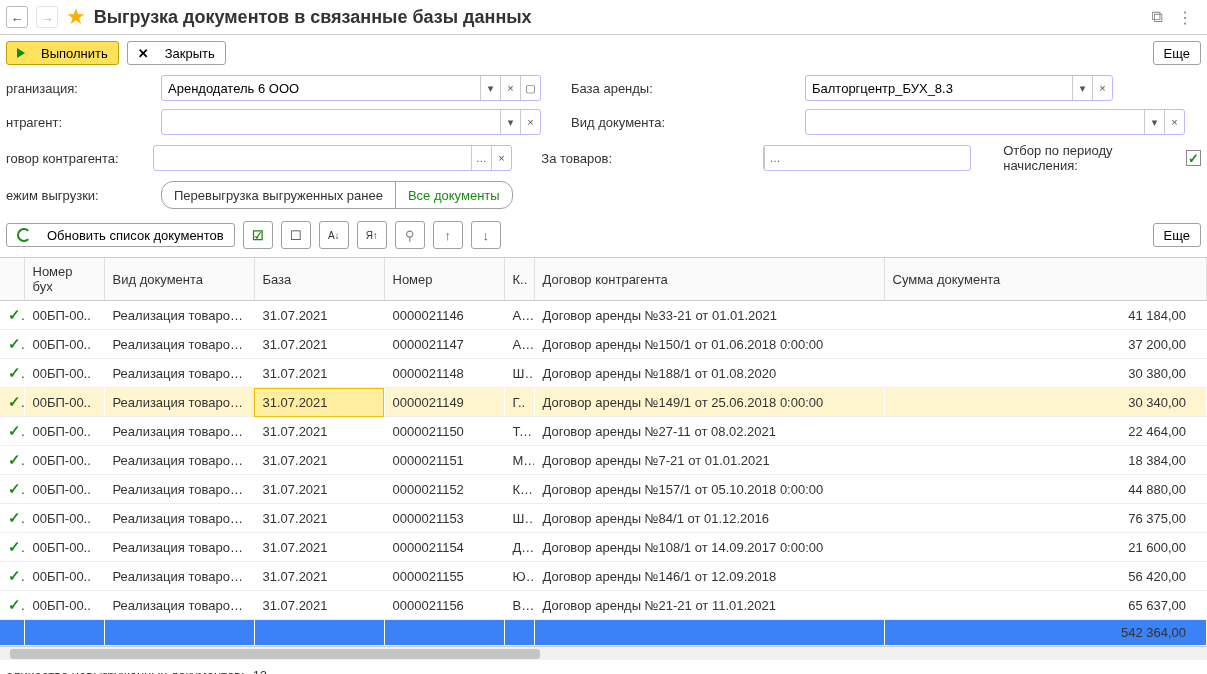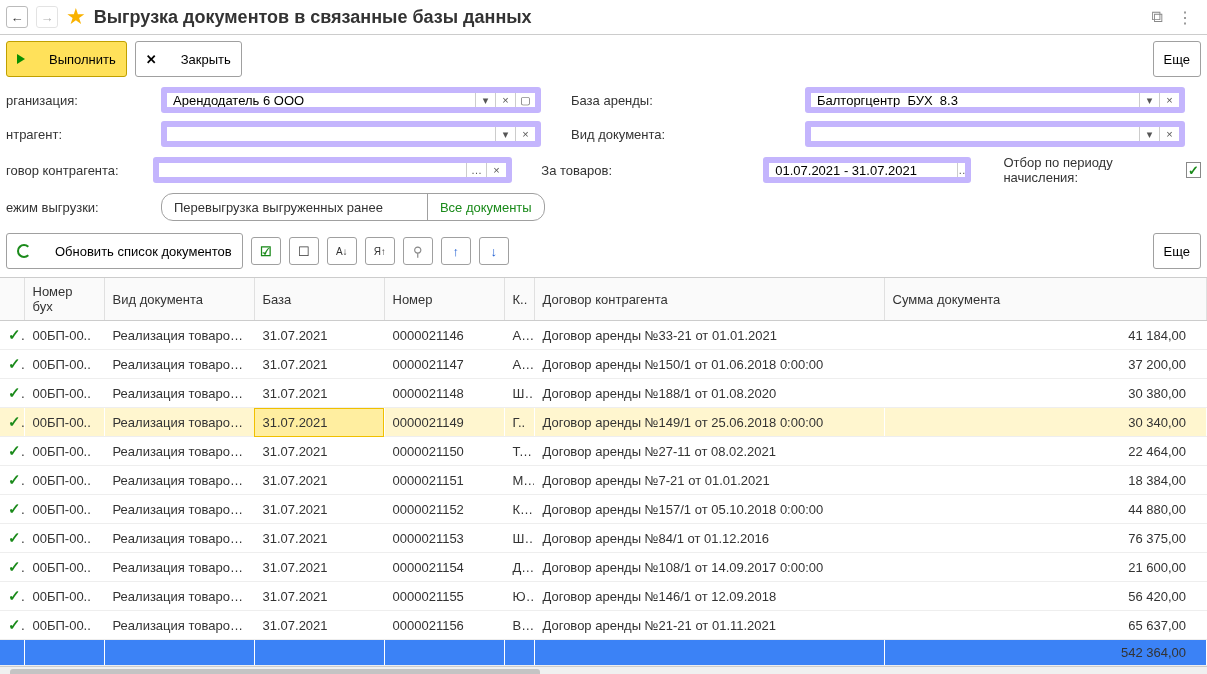--- a/index.html
+++ b/index.html
@@ -3,33 +3,33 @@
 <meta charset="utf-8">
 <style>
   * { box-sizing: border-box; }
   body { margin: 0; font-family: Arial, sans-serif; font-size: 13px; color: #333; background: #fff; overflow-x: hidden; }
   .titlebar { display: flex; align-items: center; gap: 8px; padding: 4px 6px; border-bottom: 1px solid #ccc; }
   .nav-arrow { width: 22px; height: 22px; display: flex; align-items: center; justify-content: center; border: 1px solid #bbb; border-radius: 3px; cursor: pointer; }
   .star { color: #f9b200; font-size: 22px; }
   .title { font-size: 18px; font-weight: bold; }
   .title-right { margin-left: auto; display: flex; gap: 14px; align-items: center; padding-right: 8px; }
   .cmdbar { display: flex; align-items: center; gap: 8px; padding: 6px 6px 10px 6px; }
-  .btn { display: inline-flex; align-items: center; gap: 24px; height: 36px; padding: 0 10px; border: 1px solid #a0a0a0; border-radius: 3px; background: #fff; cursor: pointer; font-size: 13px; }
+  .btn { display: inline-flex; align-items: center; gap: 16px; height: 24px; padding: 0 10px; border: 1px solid #a0a0a0; border-radius: 3px; background: #fff; cursor: pointer; font-size: 13px; }
   .btn-primary { background: #ffe15a; border-color: #c0a000; }
   .btn-primary .tri { width: 0; height: 0; border-left: 8px solid #0a8f00; border-top: 5px solid transparent; border-bottom: 5px solid transparent; }
   .form-area { padding: 0 6px; }
   .form-row { display: flex; align-items: center; gap: 10px; margin-bottom: 8px; }
   .lbl-col { width: 145px; color: #333; }
   .lbl-col2 { width: 180px; color: #333; }
-  .field { display: flex; align-items: stretch; border: 6px solid #c4b5fd; border-radius: 3px; height: 26px; overflow: hidden; background: #fff; }
+  .field { display: flex; align-items: stretch; border: 1px solid #c4b5fd; border-radius: 3px; height: 26px; overflow: hidden; background: #fff; }
   .field input { border: none; outline: none; padding: 0 6px; font-size: 13px; flex: 1; background: transparent; }
   .field .ctl { width: 20px; border-left: 1px solid #ccc; display: flex; align-items: center; justify-content: center; cursor: pointer; font-size: 11px; color: #555; }
   .seg { display: inline-flex; border: 1px solid #a0a0a0; border-radius: 12px; overflow: hidden; height: 28px; }
   .seg-item { padding: 0 12px; display: flex; align-items: center; cursor: pointer; }
-  .seg-item + .seg-item { border-left: 1px solid #a0a0a0; margin-left: 32px; }
+  .seg-item + .seg-item { border-left: 1px solid #a0a0a0; }
   .seg-item.active { color: #1a8a1a; }
   .toolbar2 { display: flex; align-items: center; gap: 8px; padding: 4px 6px 8px 6px; }
   .icon-btn { width: 30px; height: 28px; display: flex; align-items: center; justify-content: center; border: 1px solid #a0a0a0; border-radius: 3px; background: #fff; cursor: pointer; }
   .table-wrap { border-top: 1px solid #ccc; }
   table { border-collapse: collapse; width: 100%; table-layout: fixed; }
   th { text-align: left; font-weight: normal; padding: 6px 8px; border-bottom: 1px solid #ccc; border-right: 1px solid #e0e0e0; background: #fafafa; color: #333; font-size: 13px; }
   td { padding: 5px 8px; border-bottom: 1px solid #eee; border-right: 1px solid transparent; font-size: 13px; white-space: nowrap; overflow: hidden; text-overflow: ellipsis; }
   tr.selected td { background: #fff6cf; }
   tr.selected td.focus-cell { outline: 1px solid #f0c000; outline-offset: -1px; background: #ffeea0; }
   .check { color: #1a8a1a; font-weight: bold; font-size: 15px; }
@@ -78,21 +78,21 @@
     <div class="lbl-col">рганизация:</div>
     <div class="field" style="width:380px">
       <input value="Арендодатель 6 ООО" style="">
       <div class="ctl">▾</div>
       <div class="ctl">×</div>
       <div class="ctl">▢</div>
     </div>
     <div style="width:10px"></div>
     <div class="lbl-col2">База аренды:</div>
     <div style="width:34px"></div>
-    <div class="field" style="width:380px">
+    <div class="field" style="width:308px">
       <input value="Балторгцентр_БУХ_8.3" style="">
       <div class="ctl">▾</div>
       <div class="ctl">×</div>
     </div>
   </div>
 
   <div class="form-row">
     <div class="lbl-col">нтрагент:</div>
     <div class="field" style="width:380px">
       <input value="" style="">
@@ -113,21 +113,20 @@
     <div class="lbl-col">говор контрагента:</div>
     <div class="field" style="width:380px">
       <input value="" style="">
       <div class="ctl">…</div>
       <div class="ctl">×</div>
     </div>
     <div style="width:10px"></div>
     <div class="lbl-col2">За товаров:</div>
     <div style="width:34px"></div>
     <div class="field" style="width:220px">
-      <input value="01.07.2021 - 31.07.2021" style="">
       <div class="ctl">…</div>
     </div>
     <div class="lbl-right" style="margin-left:22px">
       <span>Отбор по периоду начисления:</span>
       <span class="chk-on">✓</span>
     </div>
   </div>
 
   <div class="form-row">
     <div class="lbl-col">ежим выгрузки:</div>
@@ -301,21 +300,21 @@
           <td>Договор аренды №146/1 от 12.09.2018</td>
           <td class="num-r">56 420,00</td>
         </tr>
         <tr>
           <td><span class="check">✓</span></td>
           <td>00БП-00..</td>
           <td>Реализация товаров ...</td>
           <td class="">31.07.2021</td>
           <td>0000021156</td>
           <td>В..</td>
-          <td>Договор аренды №21-21 от 01.11.2021</td>
+          <td>Договор аренды №21-21 от 11.01.2021</td>
           <td class="num-r">65 637,00</td>
         </tr>
       </tbody>
     <tfoot>
       <tr>
         <td></td>
           <td></td>
           <td></td>
           <td></td>
           <td></td>

